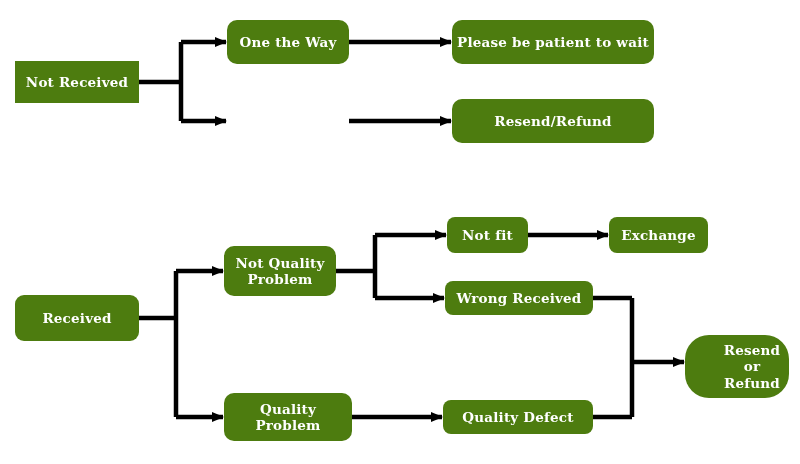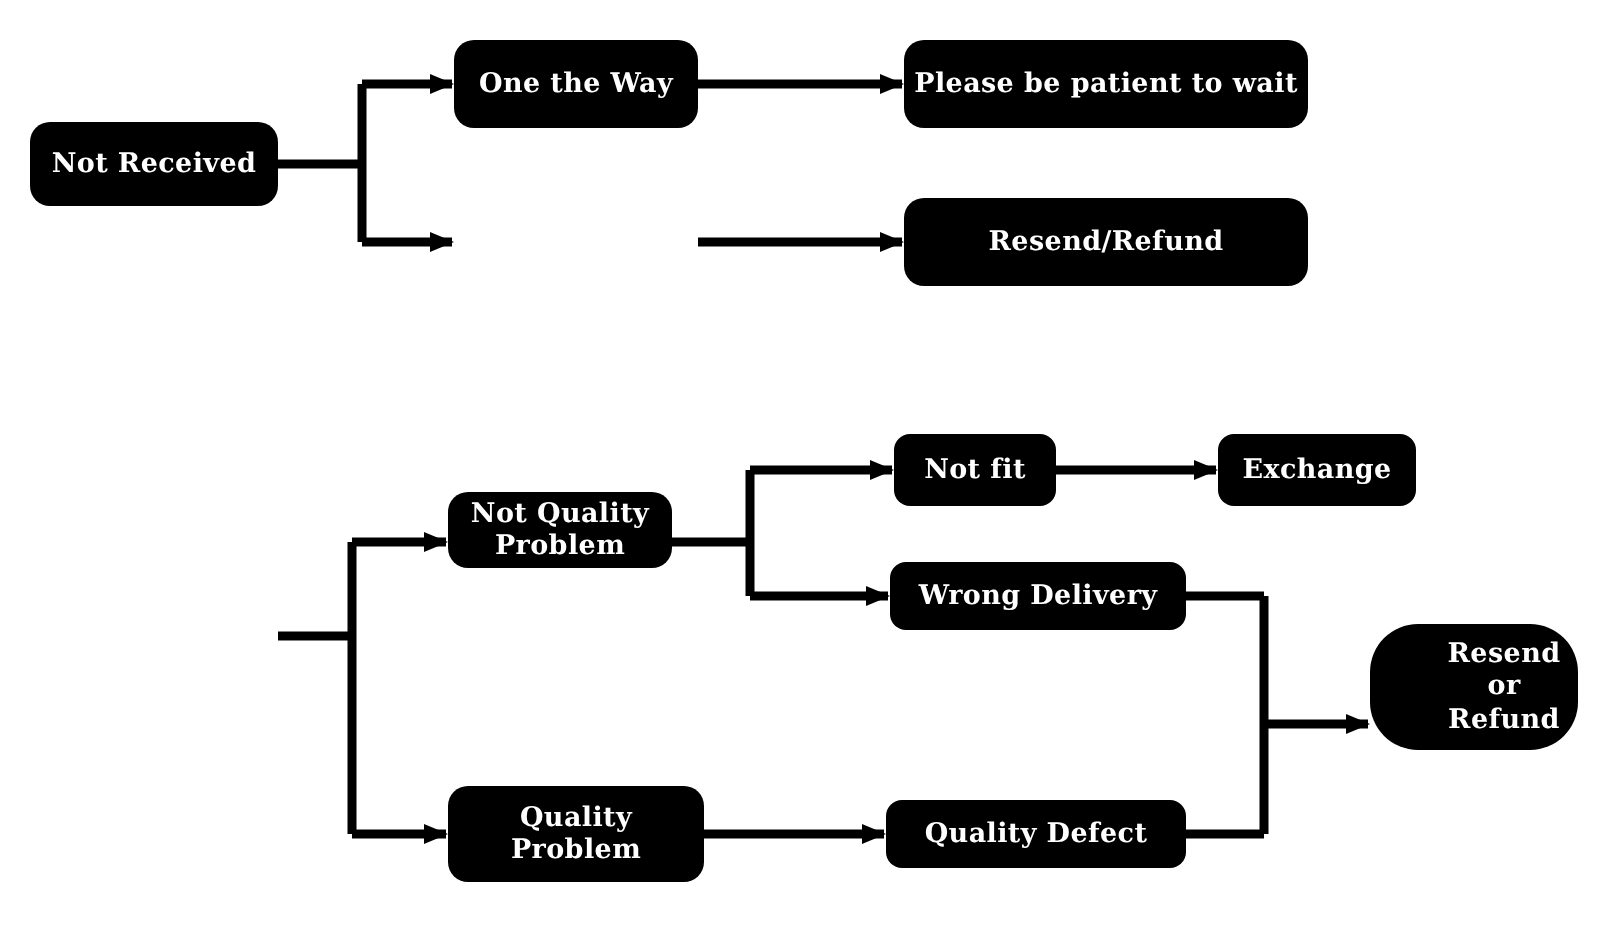--- a/index.html
+++ b/index.html
@@ -11,50 +11,50 @@
     font-family: "DejaVu Serif", "Liberation Serif", serif;
     overflow: hidden;
   }
   svg.wires {
     position: absolute;
     left: 0; top: 0;
     width: 800px; height: 464px;
   }
   .node {
     position: absolute;
-    background: #000000;
+    background: #4d7c0f;
     color: #ffffff;
     border-radius: 10px;
     display: flex;
     align-items: center;
     justify-content: center;
     text-align: center;
     font-weight: bold;
     font-size: 13.5px;
     line-height: 1.2;
     letter-spacing: 0.2px;
     padding: 2px;
     box-sizing: border-box;
   }
   .one-line { white-space: nowrap; }
 
   
-  #n-not-received     { left: 15px;  top: 61px;  width: 124px; height: 42px; border-radius: 10px; }
+  #n-not-received     { left: 15px;  top: 61px;  width: 124px; height: 42px; border-radius: 0; }
   #n-one-the-way      { left: 227px; top: 20px;  width: 122px; height: 44px; }
   #n-lost             { left: 227px; top: 99px;  width: 122px; height: 44px; }
   #n-please           { left: 452px; top: 20px;  width: 202px; height: 44px; }
   #n-resend-refund    { left: 452px; top: 99px;  width: 202px; height: 44px; }
   #n-received         { left: 15px;  top: 295px; width: 124px; height: 46px; border-radius: 9px; }
-  #n-not-quality      { left: 224px; top: 246px; width: 112px; height: 38px; }
+  #n-not-quality      { left: 224px; top: 246px; width: 112px; height: 50px; }
   #n-quality-problem  { left: 224px; top: 393px; width: 128px; height: 48px; }
   #n-not-fit          { left: 447px; top: 217px; width: 81px;  height: 36px; border-radius: 8px; }
   #n-exchange         { left: 609px; top: 217px; width: 99px;  height: 36px; border-radius: 8px; }
   #n-wrong-delivery   { left: 445px; top: 281px; width: 148px; height: 34px; border-radius: 8px; }
   #n-quality-defect   { left: 443px; top: 400px; width: 150px; height: 34px; border-radius: 8px; }
-  #n-resend-or-refund { left: 685px; top: 312px; width: 104px; height: 63px; border-radius: 24px; padding-left: 32px; }
+  #n-resend-or-refund { left: 685px; top: 335px; width: 104px; height: 63px; border-radius: 24px; padding-left: 32px; }
 
   .wire { stroke: #000000; stroke-width: 4.5; fill: none; }
 </style>
 </head>
 <body>
 
 <div class="canvas">
 
   <svg class="wires" viewBox="0 0 800 464" aria-hidden="true">
     <defs>
@@ -81,21 +81,22 @@
 
     <path class="wire" d="M593 298 H632 M632 298 V417 M593 417 H632"></path>
     <path class="wire" d="M632 362 H684" marker-end="url(#ah)"></path>
   </svg>
 
   <div class="node one-line" id="n-not-received">Not Received</div>
   <div class="node one-line" id="n-one-the-way">One the Way</div>
   <div class="node one-line" id="n-please">Please be patient to wait</div>
   <div class="node one-line" id="n-resend-refund">Resend/Refund</div>
 
+  <div class="node one-line" id="n-received">Received</div>
   <div class="node" id="n-not-quality">Not Quality Problem</div>
   <div class="node" id="n-quality-problem">Quality Problem</div>
   <div class="node one-line" id="n-not-fit">Not fit</div>
   <div class="node one-line" id="n-exchange">Exchange</div>
-  <div class="node one-line" id="n-wrong-delivery">Wrong Delivery</div>
+  <div class="node one-line" id="n-wrong-delivery">Wrong Received</div>
   <div class="node one-line" id="n-quality-defect">Quality Defect</div>
   <div class="node" id="n-resend-or-refund">Resend or Refund</div>
 
 </div>
 
 </body></html>

